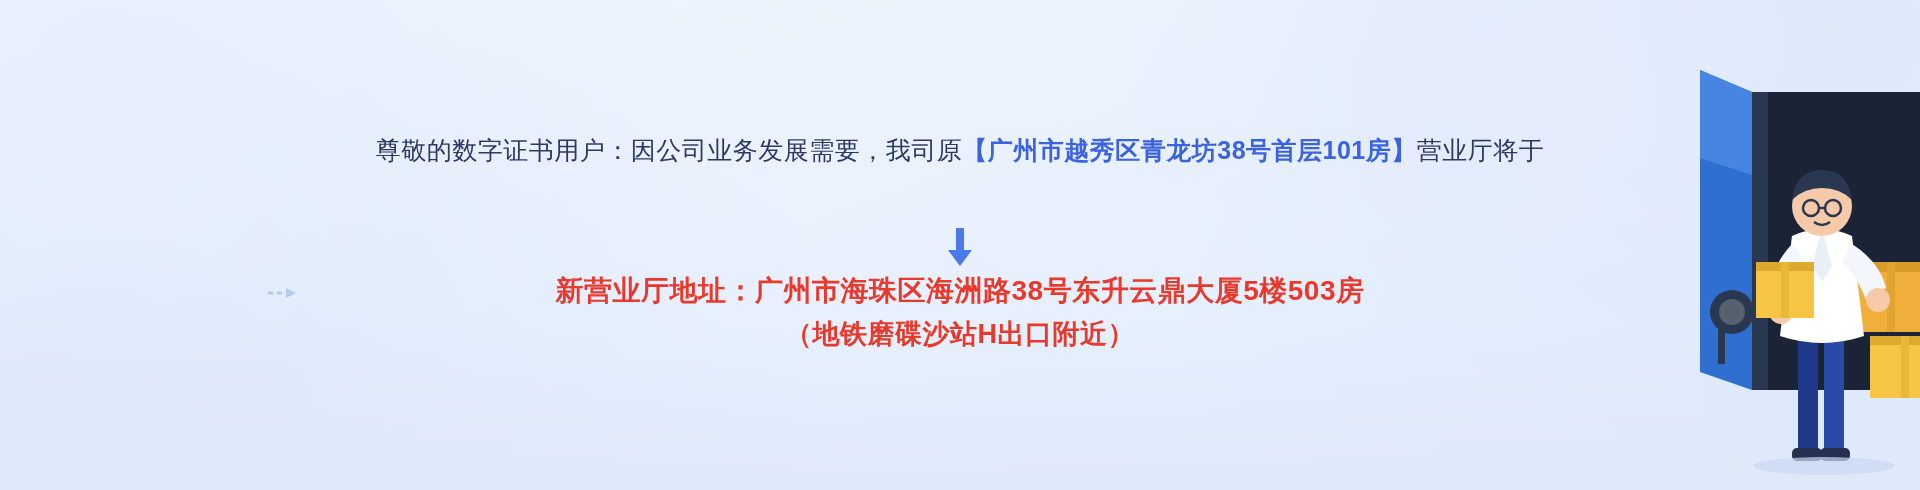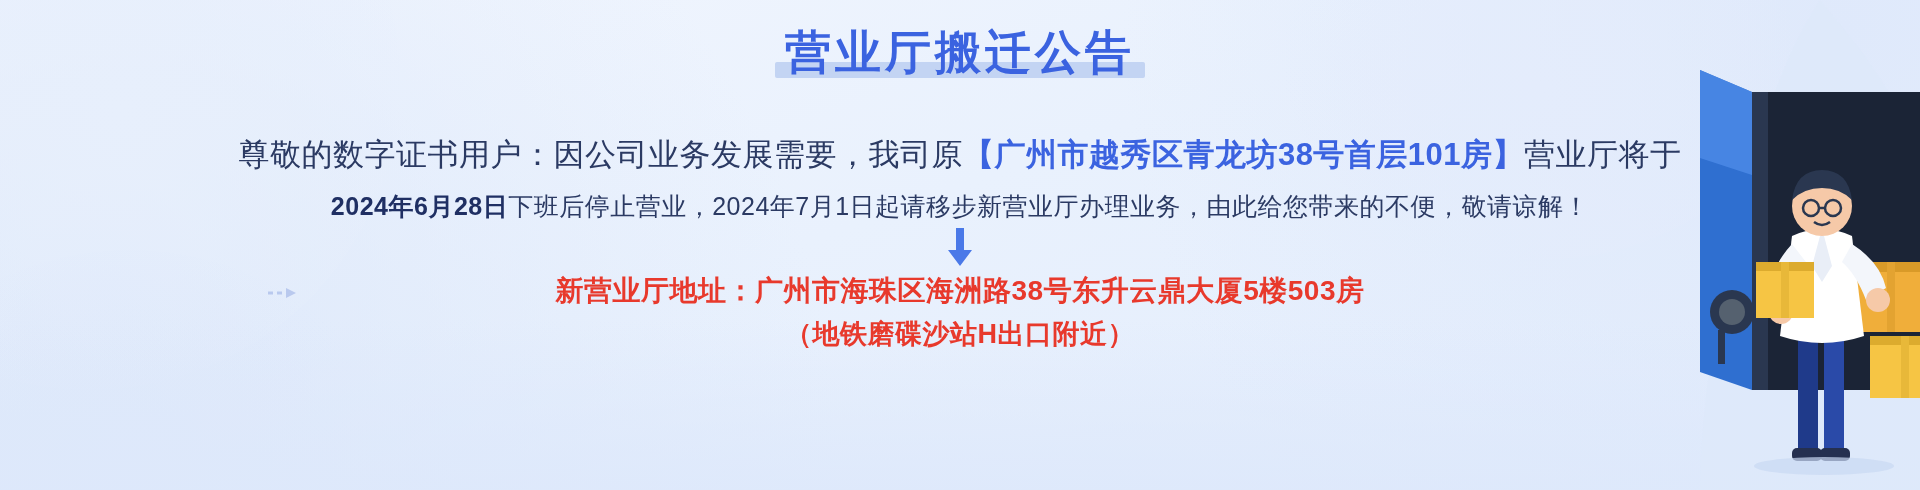--- a/index.html
+++ b/index.html
@@ -35,21 +35,21 @@
     color:#3b63e0;line-height:1.22;padding:0 6px;
   }
   .title-hl{
     position:absolute;left:-4px;right:-4px;bottom:2px;height:16px;
     background:#c3d4f3;border-radius:2px;z-index:0;
   }
   .title-text{position:relative;z-index:1;}
 
   
   .para{position:absolute;left:0;right:0;text-align:center;color:#2b3a63;}
-  .line1{top:134px;font-size:31px;letter-spacing:.5px;}
+  .line1{top:134px;font-size:25px;letter-spacing:.5px;}
   .line2{top:190px;font-size:25px;letter-spacing:.5px;}
   .b-blue{color:#3b63e0;font-weight:bold;}
   .b-navy{color:#1f2f63;font-weight:bold;}
 
   
   .arrow{position:absolute;left:0;right:0;top:228px;text-align:center;height:44px;}
   .arrow svg{display:inline-block;}
 
   
   .addr{position:absolute;left:0;right:0;top:272px;text-align:center;
@@ -65,34 +65,25 @@
 </head>
 <body>
 
 <div class="banner">
 
   <div class="blob blob-tl"></div>
   <div class="blob blob-bl"></div>
   <div class="blob blob-tr"></div>
   <div class="wave"></div>
 
-  <div class="title-wrap">
-    <div class="title">
-      <span class="title-hl"></span>
-      <span class="title-text">营业厅搬迁公告</span>
-    </div>
-  </div>
 
   <div class="para line1">
     <span>尊敬的数字证书用户：因公司业务发展需要，我司原</span><span class="b-blue">【广州市越秀区青龙坊38号首层101房】</span><span>营业厅将于</span>
   </div>
 
-  <div class="para line2">
-    <span class="b-navy">2024年6月28日</span><span>下班后停止营业，2024年7月1日起请移步新营业厅办理业务，由此给您带来的不便，敬请谅解！</span>
-  </div>
 
   <div class="arrow">
     <svg width="30" height="40" viewBox="0 0 30 40">
       <path d="M11 0 h8 v22 h8 L15 38 L3 22 h8 Z" fill="#4a79e8"></path>
     </svg>
   </div>
 
   <svg class="dash-arrow" viewBox="0 0 30 12">
     <path d="M0 6 h18" stroke="#b9c9ee" stroke-width="3" stroke-dasharray="5 4" fill="none"></path>
     <path d="M18 1 L28 6 L18 11 Z" fill="#b9c9ee"></path>

